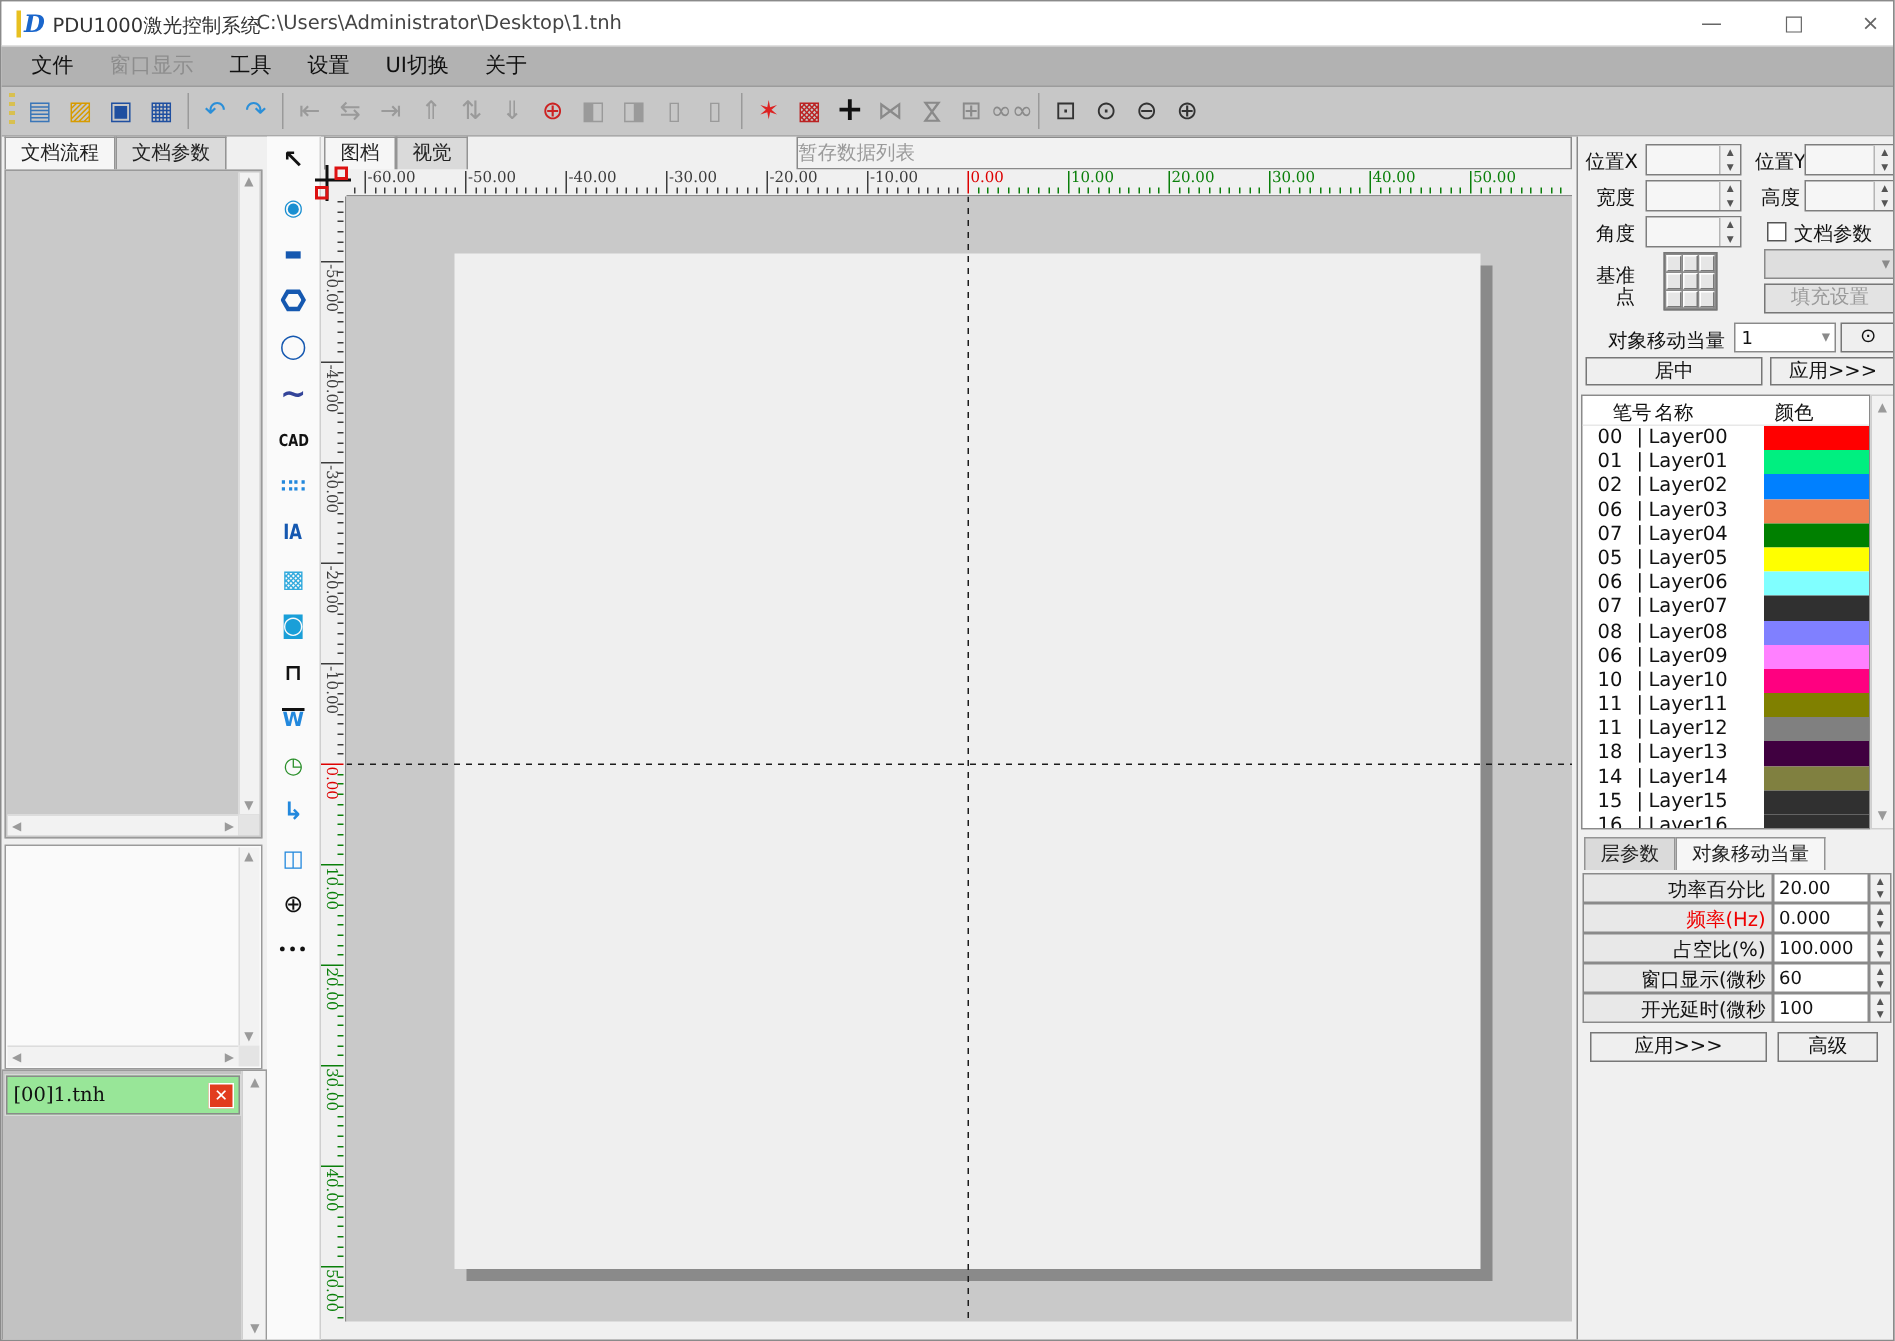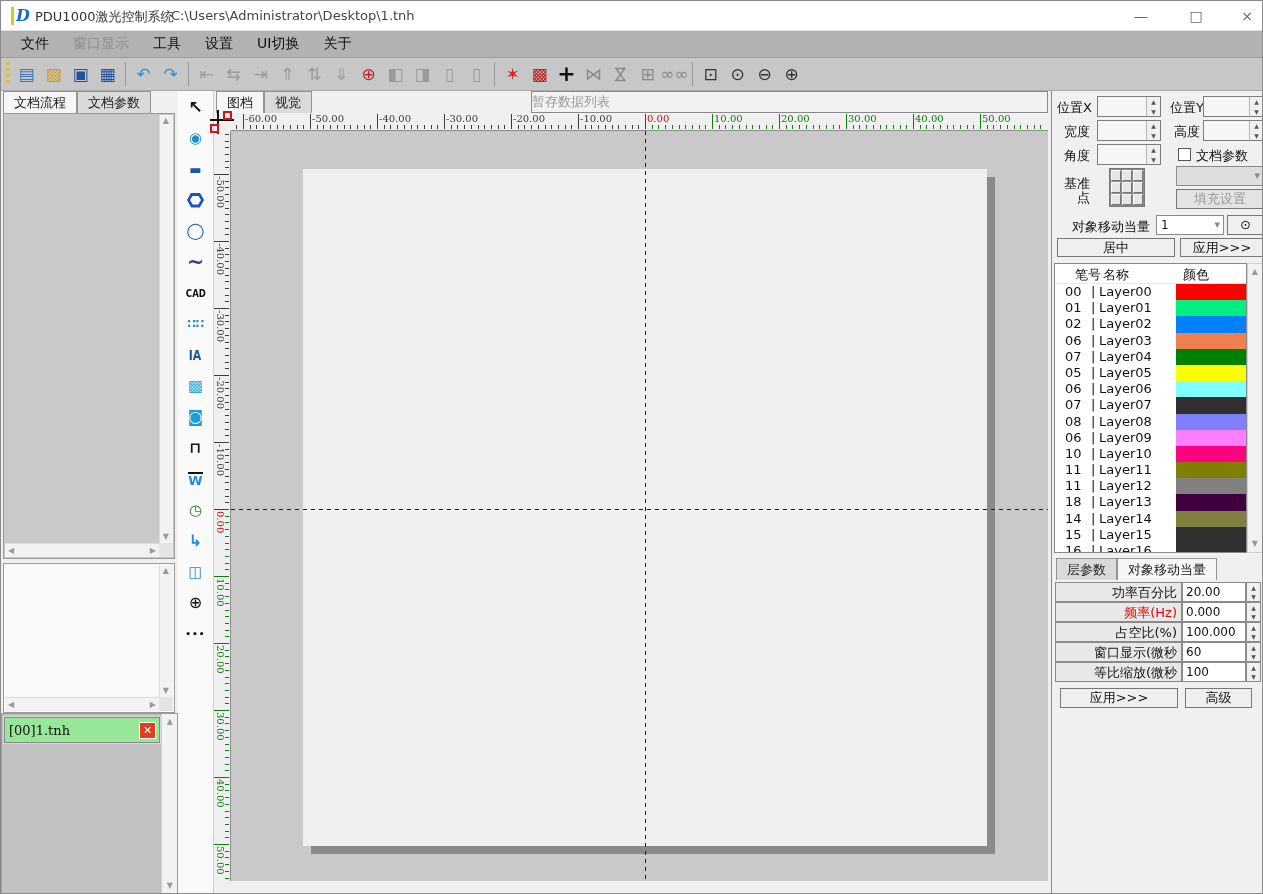--- a/index.html
+++ b/index.html
@@ -808,21 +808,21 @@
         </div>
         <div class="prow">
           <div class="plab">窗口显示(微秒</div>
           <div class="pin">60</div>
           <div class="pspn">
             <div>▲</div>
             <div>▼</div>
           </div>
         </div>
         <div class="prow">
-          <div class="plab">等比缩放(微秒</div>
+          <div class="plab">开光延时(微秒</div>
           <div class="pin">100</div>
           <div class="pspn">
             <div>▲</div>
             <div>▼</div>
           </div>
         </div>
       </div>
     <div class="btn" style="left:8px;top:597px;width:118px;height:20px;line-height:18px">应用&gt;&gt;&gt;</div>
     <div class="btn" style="left:133px;top:597px;width:67px;height:20px;line-height:18px">高级</div>
   </div>

